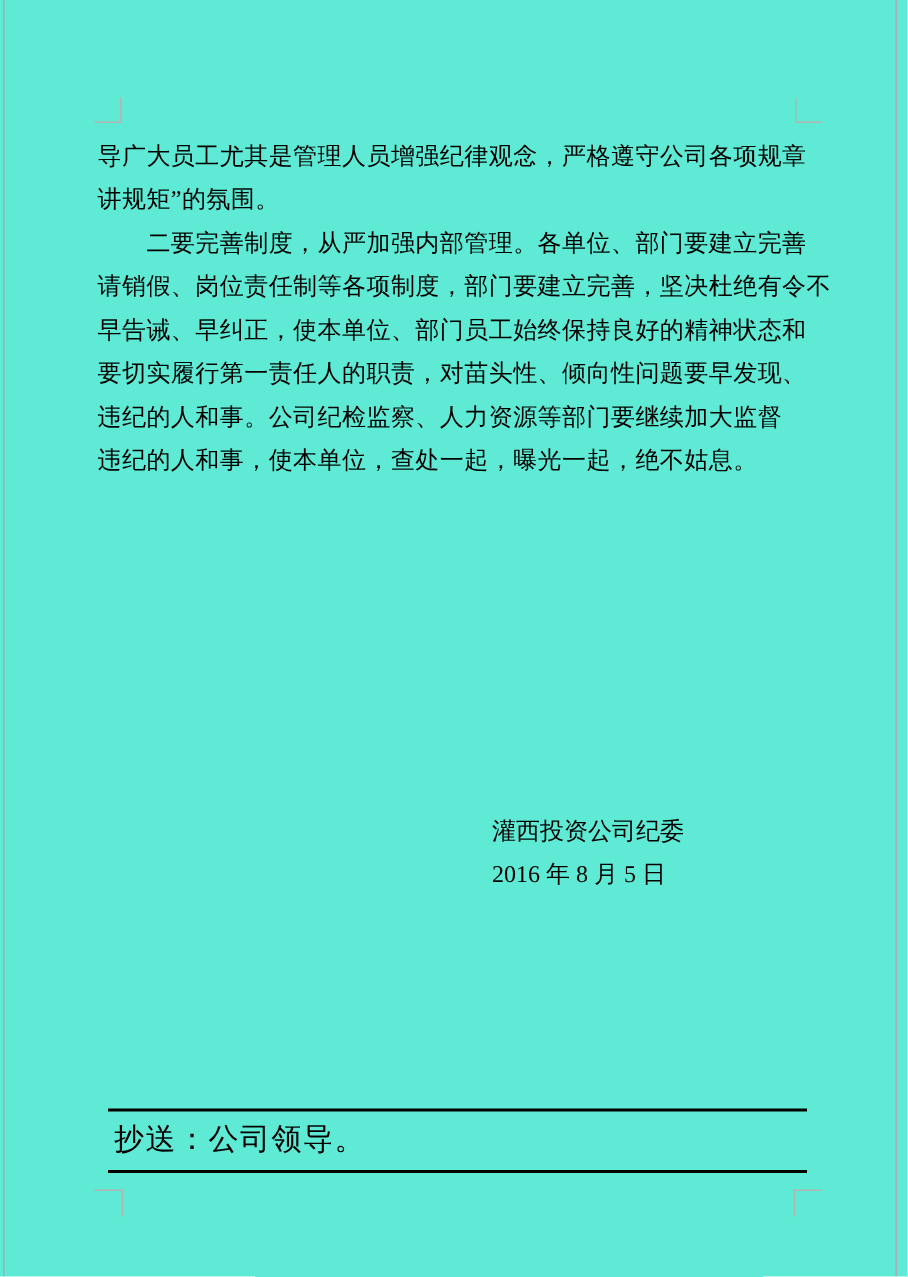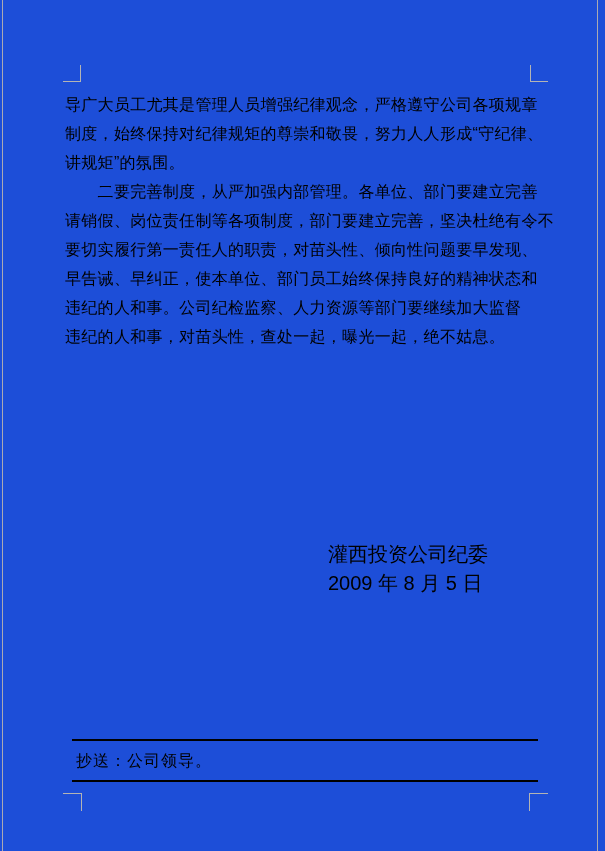--- a/index.html
+++ b/index.html
@@ -4,23 +4,23 @@
 <style>
   html, body {
     margin: 0;
     padding: 0;
     background: #ffffff;
   }
   .page {
     position: relative;
     width: 605px;
     height: 851px;
-    background: #1d4ed8;
+    background: #5eead4;
     overflow: hidden;
-    font-family: Liberation Sans, sans-serif;
+    font-family: Liberation Serif, serif;
     color: #000000;
   }
   .edge {
     position: absolute;
     top: 0;
     width: 1px;
     height: 851px;
     background: #aaaab2;
   }
   .edge.left  { left: 2px; }
@@ -45,41 +45,41 @@
   .body-text .line {
     height: 29px;
     white-space: nowrap;
   }
 
   .signature-block {
     position: absolute;
     left: 328px;
     top: 540px;
     width: 150px;
-    text-align: right;
-    font-size: 20px;
+    text-align: left;
+    font-size: 16px;
     line-height: 29px;
   }
   .signature-block .line { height: 29px; white-space: nowrap; }
 
   .rule {
     position: absolute;
     left: 72px;
     width: 466px;
     height: 2px;
     background: #000000;
   }
   .rule-top    { top: 739px; }
   .rule-bottom { top: 780px; }
 
   .cc-line {
     position: absolute;
     left: 76px;
     top: 746px;
-    font-size: 16px;
+    font-size: 20px;
     line-height: 29px;
     letter-spacing: 1px;
     white-space: nowrap;
   }
 </style>
 </head>
 <body>
 
 <div class="page">
 
@@ -87,32 +87,31 @@
   <div class="edge right"></div>
 
   <div class="crop tl"></div>
   <div class="crop tr"></div>
   <div class="crop bl"></div>
   <div class="crop br"></div>
 
   <div class="body-text">
 
   <div class="line">导广大员工尤其是管理人员增强纪律观念，严格遵守公司各项规章</div>
-      <div class="line">制度，始终保持对纪律规矩的尊崇和敬畏，努力人人形成“守纪律、</div>
       <div class="line">讲规矩”的氛围。</div>
       <div class="line">　　二要完善制度，从严加强内部管理。各单位、部门要建立完善</div>
       <div class="line">请销假、岗位责任制等各项制度，部门要建立完善，坚决杜绝有令不</div>
+      <div class="line">早告诫、早纠正，使本单位、部门员工始终保持良好的精神状态和</div>
       <div class="line">要切实履行第一责任人的职责，对苗头性、倾向性问题要早发现、</div>
-      <div class="line">早告诫、早纠正，使本单位、部门员工始终保持良好的精神状态和</div>
       <div class="line">违纪的人和事。公司纪检监察、人力资源等部门要继续加大监督</div>
-      <div class="line">违纪的人和事，对苗头性，查处一起，曝光一起，绝不姑息。</div>
+      <div class="line">违纪的人和事，使本单位，查处一起，曝光一起，绝不姑息。</div>
     </div>
 
   <div class="signature-block">
     <div class="line">灌西投资公司纪委</div>
-    <div class="line">2009 年 8 月 5 日</div>
+    <div class="line">2016 年 8 月 5 日</div>
   </div>
 
   <div class="rule rule-top"></div>
   <div class="cc-line">抄送：公司领导。</div>
   <div class="rule rule-bottom"></div>
 
 </div>
 
 </body></html>

